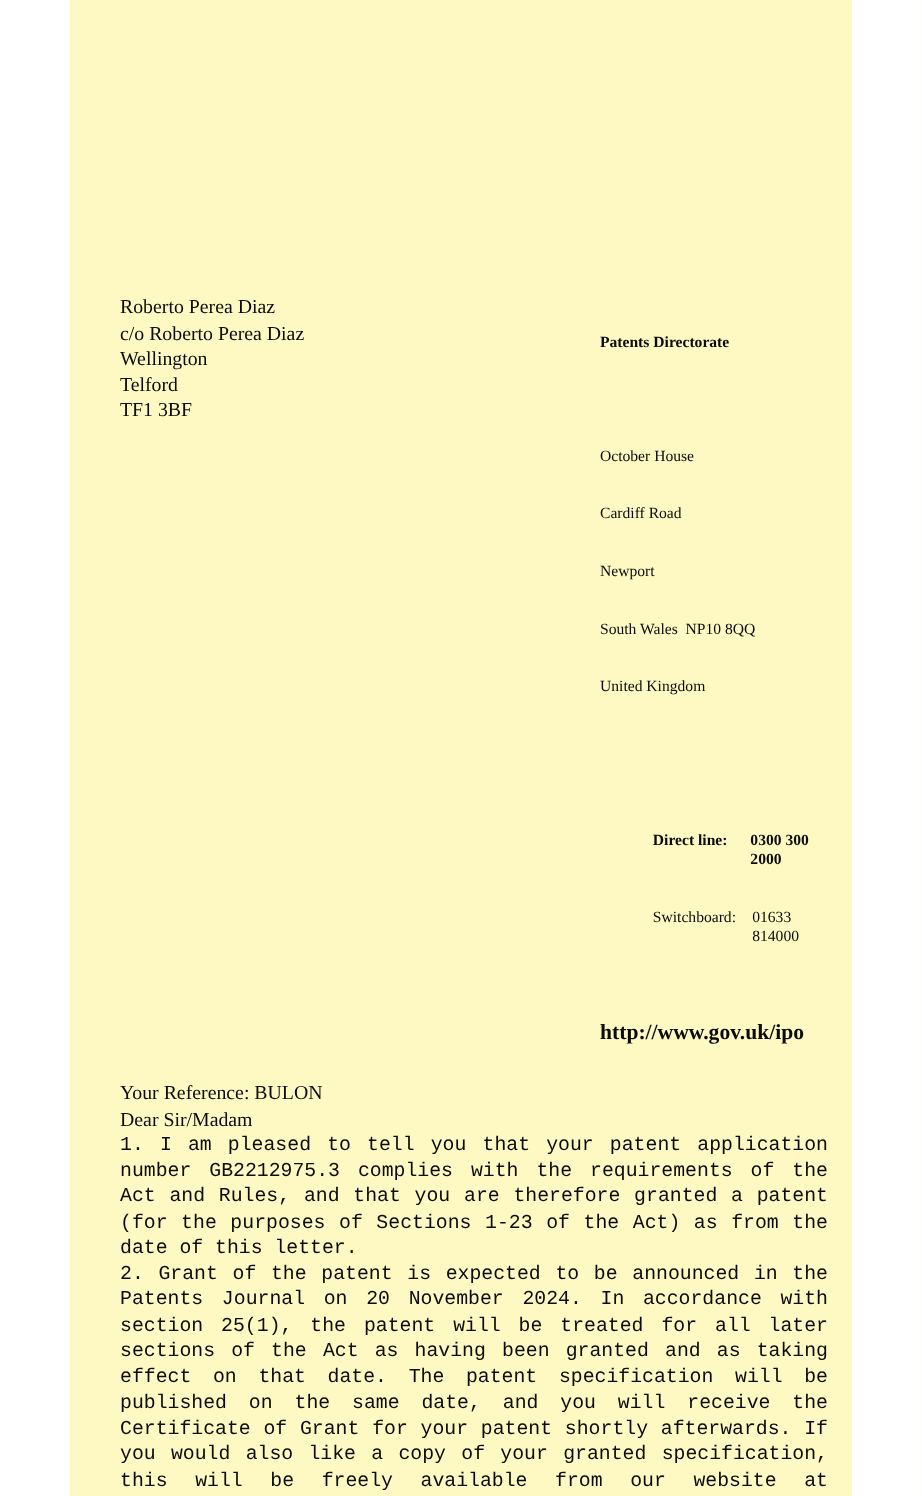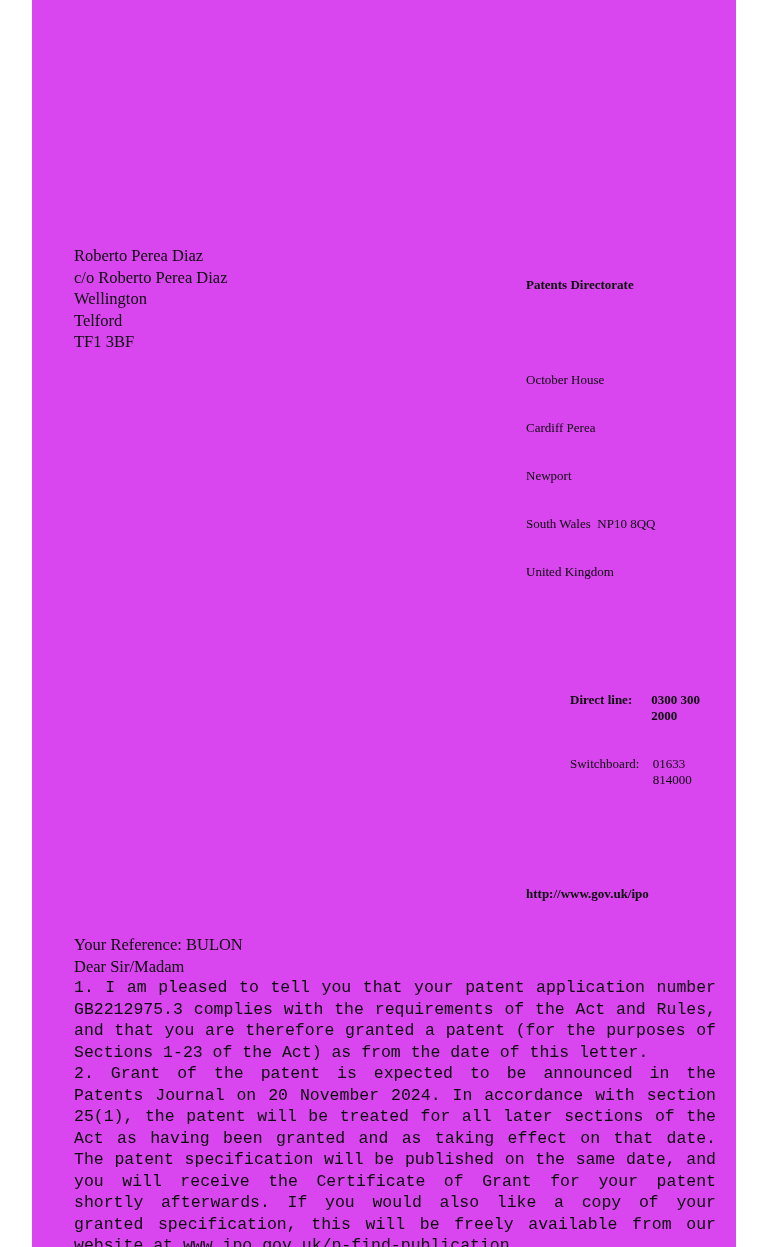--- a/index.html
+++ b/index.html
@@ -1,21 +1,21 @@
 <!DOCTYPE html>
 <html><head>
 <meta charset="utf-8">
 <style>
   html, body { margin: 0; padding: 0; background: #ffffff; }
   .page {
     position: relative;
-    width: 704px;
+    width: 652px;
     height: 1247px;
     margin: 0 auto;
-    background: #d946ef;
+    background: #fef9c3;
     box-sizing: border-box;
     padding: 245px 20px 0 42px;
     font-family: "Liberation Serif", "DejaVu Serif", serif;
     font-size: 16.5px;
     line-height: 21.5px;
     color: #0b0b0b;
     overflow: hidden;
   }
   .addr-row {
     display: flex;
@@ -27,21 +27,21 @@
     width: 190px;
     font-size: 13px;
     line-height: 16px;
     white-space: pre-wrap;
   }
   .sender-title { font-weight: bold; margin-bottom: 15px; }
   .phone-block { margin-top: 16px; }
   .phone-row { display: flex; }
   .phone-row .p-label { width: 98px; margin-left: 44px; }
   .phone-row.bold { font-weight: bold; }
-  .website { margin-top: 34px; font-weight: bold; font-size: 13px; }
+  .website { font-weight: bold; font-size: 18px; }
   .reference { font-weight: normal; }
   .date-line { margin-top: 21px; }
   .salutation { }
   .subject { font-weight: bold; margin-top: 22px; }
   p.para { margin: 0; font-family: Liberation Mono, monospace; }
   .justify { text-align: justify; }
   .p1 { margin-top: 14px; }
   .p2 { margin-top: 21px; }
   .link { color: inherit; text-decoration: underline; cursor: pointer; }
 </style>
@@ -56,21 +56,21 @@
       <div>c/o Roberto Perea Diaz</div>
       <div>Wellington</div>
       <div>Telford</div>
       <div>TF1 3BF</div>
     </div>
 
     <div class="sender">
       <div class="sender-title">Patents Directorate</div>
       <div class="sender-address">
         <div>October House</div>
-        <div>Cardiff Perea</div>
+        <div>Cardiff Road</div>
         <div>Newport</div>
         <div>South Wales  NP10 8QQ</div>
         <div>United Kingdom</div>
       </div>
       <div class="phone-block">
         <div class="phone-row bold">
           <span class="p-label">Direct line:</span>
           <span class="p-value">0300 300 2000</span>
         </div>
         <div class="phone-row">

